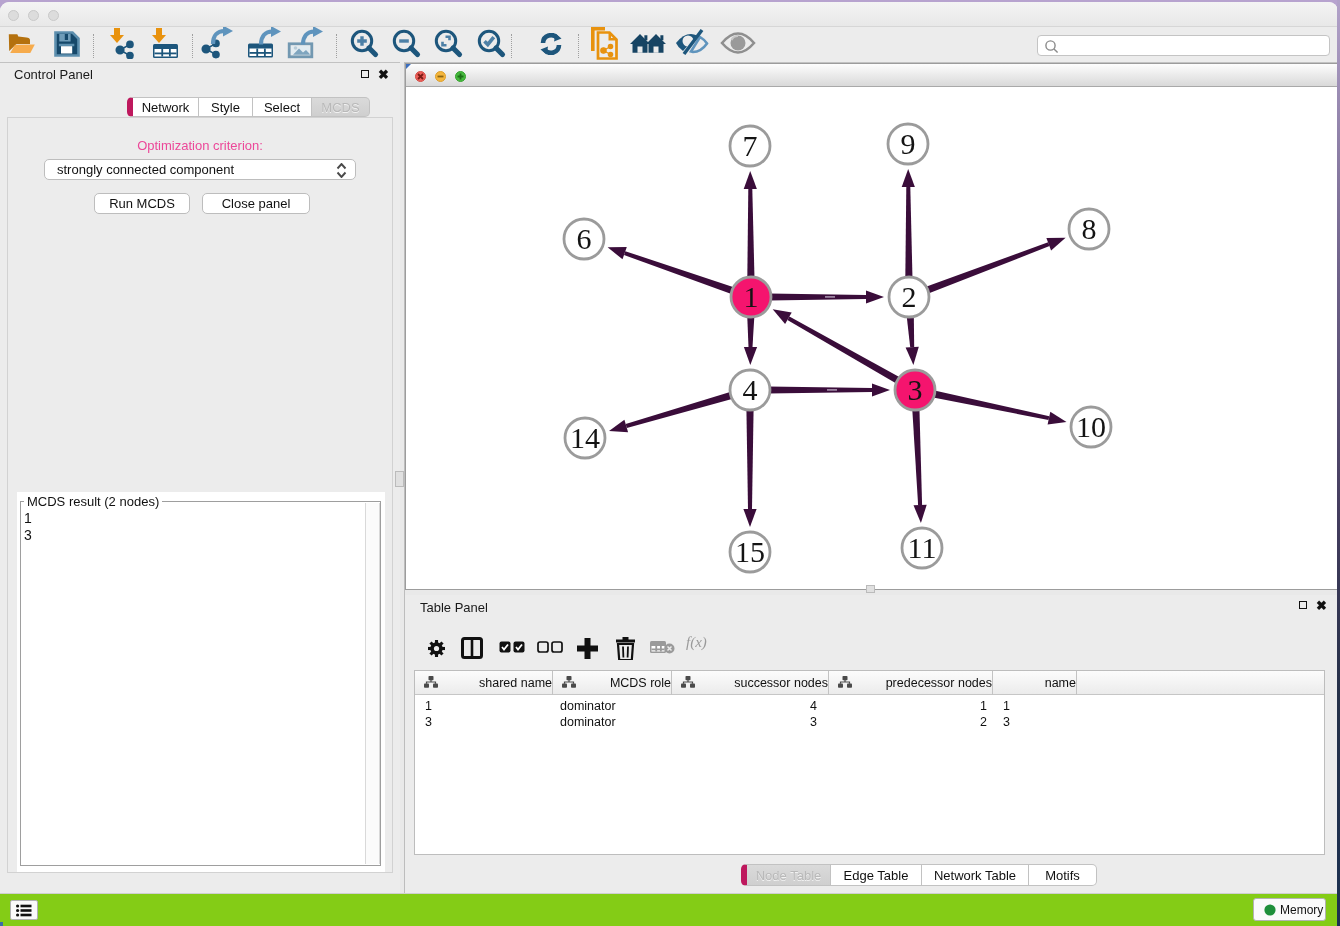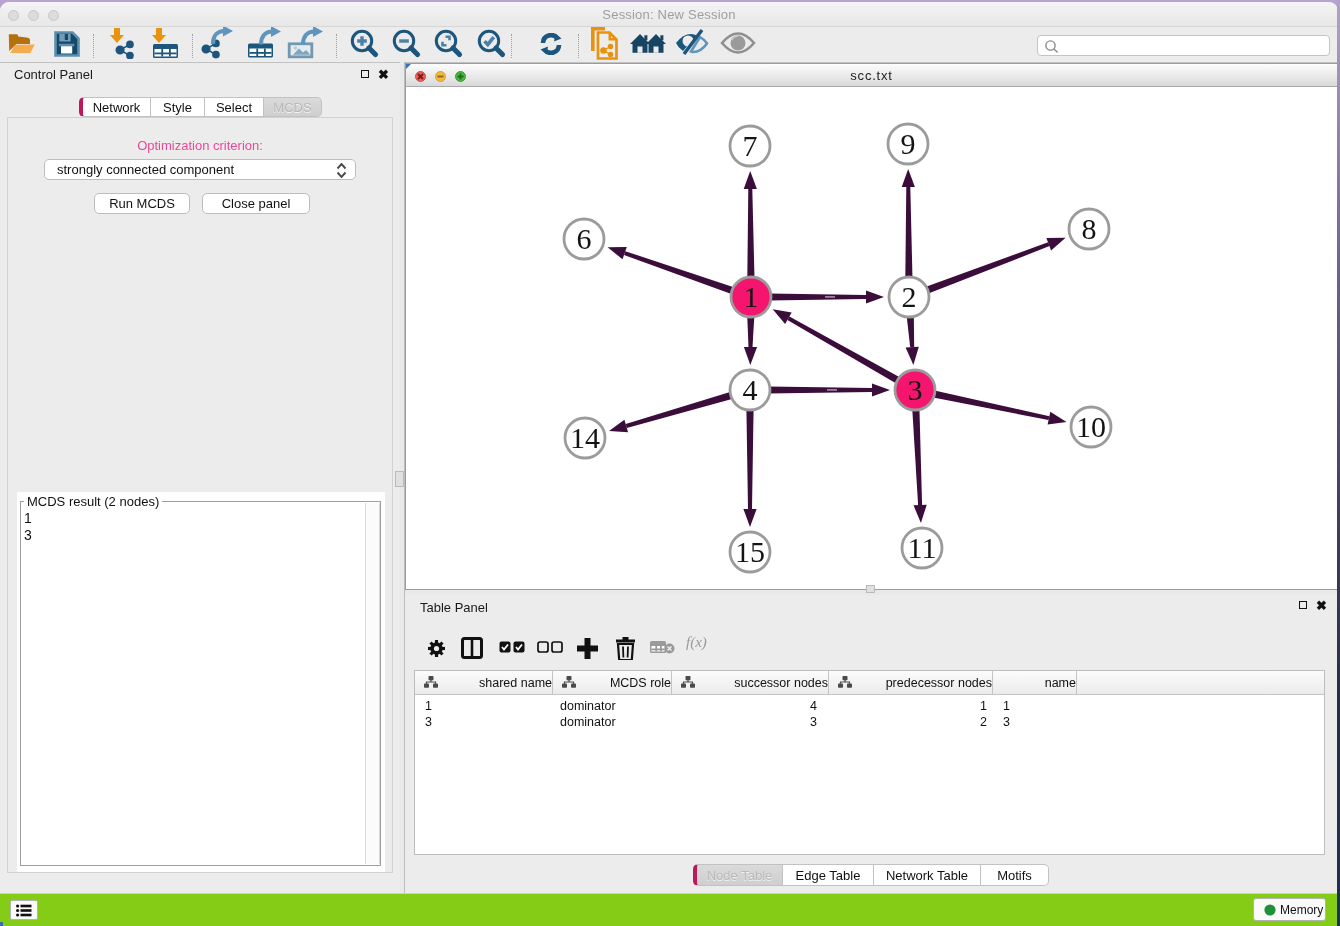--- a/index.html
+++ b/index.html
@@ -22,21 +22,21 @@
 
 #cp-title { position:absolute; left:14px; top:67px; font-size:13px; color:#1a1a1a; }
 .boxicon { position:absolute; width:8px; height:8px; border:1.8px solid #111; }
 .xicon { position:absolute; font-size:13px; font-weight:bold; color:#111; line-height:1; }
 #cp-border { position:absolute; left:7px; top:117px; width:386px; height:756px;
   border:1px solid #d2d2d2; background:#ececec; }
 .seg { position:absolute; display:flex; font-size:13px; }
 .seg > div { background:#fff; border-top:1px solid #c2c2c2; border-bottom:1px solid #c2c2c2;
   border-right:1px solid #c2c2c2; display:flex; align-items:center; justify-content:center;
   color:#111; }
-.seg > div:first-child { border-left:4px solid #be185d; border-radius:5px 0 0 5px; }
+.seg > div:first-child { border-left:6px solid #be185d; border-radius:5px 0 0 5px;margin-left:48px; }
 .seg > div:last-child { border-radius:0 5px 5px 0; }
 .seg .sel { background:linear-gradient(#dadada,#cfcfcf); color:#b9b9b9;
   text-shadow:0 1px 0 #f2f2f2; }
 #opt-label { position:absolute; left:0px; top:138px; width:400px; text-align:center;
   font-size:13px; color:#ec4899; }
 #combo { position:absolute; left:44px; top:159px; width:312px; height:21px; background:#fff;
   border:1px solid #bdbdbd; border-radius:5px; font-size:13px; color:#111;
   line-height:20px; padding-left:12px; }
 .btn { position:absolute; height:21px; background:#fff; border:1px solid #bdbdbd;
   border-radius:5px; font-size:13px; color:#111; text-align:center; line-height:19px; }
@@ -84,21 +84,20 @@
 #membtn { position:absolute; right:12px; top:4px; width:73px; height:23px; background:#fafafa;
   border:1px solid #b2b2b2; border-radius:3px; font-size:12px; color:#111; }
 </style></head>
 <body>
 <div id="desk-top"></div>
 <div id="win">
   <div id="titlebar">
     <div class="tl" style="left:8px"></div>
     <div class="tl" style="left:28px"></div>
     <div class="tl" style="left:48px"></div>
-    <div id="titletext">Session: New Session</div>
   </div>
   <div id="toolbar">
       <div class="vsep" style="left:93px"></div>
       <div class="vsep" style="left:192px"></div>
       <div class="vsep" style="left:336px"></div>
       <div class="vsep" style="left:511px"></div>
       <div class="vsep" style="left:578px"></div>
     <div id="searchbox">
       <svg width="16" height="16" viewBox="0 0 16 16" style="position:absolute;left:6px;top:2.5px">
         <circle cx="6.5" cy="6.5" r="4.6" fill="none" stroke="#8a8a8a" stroke-width="1.4"></circle>
@@ -257,21 +256,20 @@
   <div id="mcds-label">MCDS result (2 nodes)</div>
   <div id="mcds-text">1<br>3</div>
   <div id="mcds-sb"></div>
 </div>
 <div id="vdiv"></div>
 <div id="vline"></div>
 <div id="vhandle"></div>
 
 <div id="netwin">
   <div id="nettitle">
-    <div class="t">scc.txt</div>
     <div class="light" style="left:9px;background:#ec5f59;border:1px solid #d34a44"></div>
     <div class="light" style="left:29px;background:#f5b63c;border:1px solid #dd9f2a"></div>
     <div class="light" style="left:49px;background:#46b83e;border:1px solid #34a32d"></div>
     <svg width="11" height="11" viewBox="0 0 11 11" style="position:absolute;left:9px;top:6.5px">
       <path d="M3 3 L8 8 M8 3 L3 8" stroke="#7c1a14" stroke-width="1.8"></path>
       </svg>
     <svg width="11" height="11" viewBox="0 0 11 11" style="position:absolute;left:29px;top:6.5px">
       <line x1="2.5" y1="5.5" x2="8.5" y2="5.5" stroke="#8a6412" stroke-width="1.8"></line>
       </svg>
     <svg width="11" height="11" viewBox="0 0 11 11" style="position:absolute;left:49px;top:6.5px">

